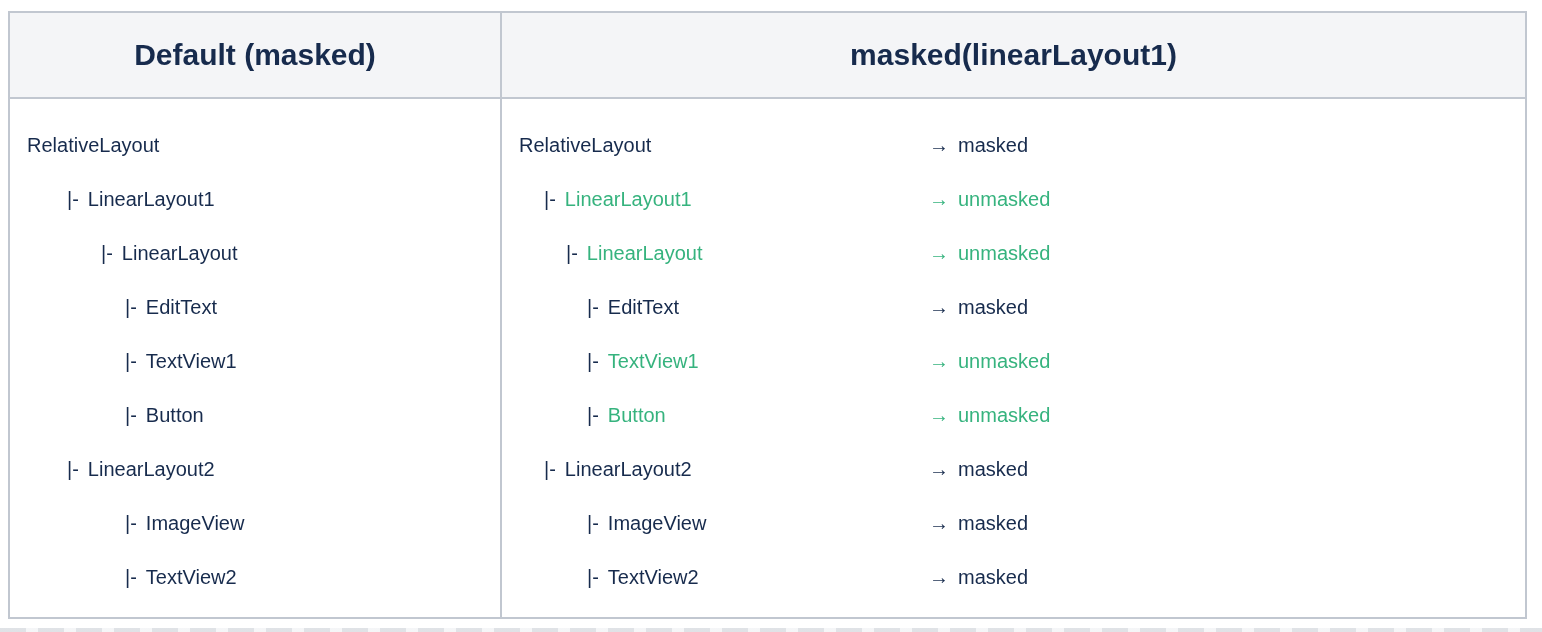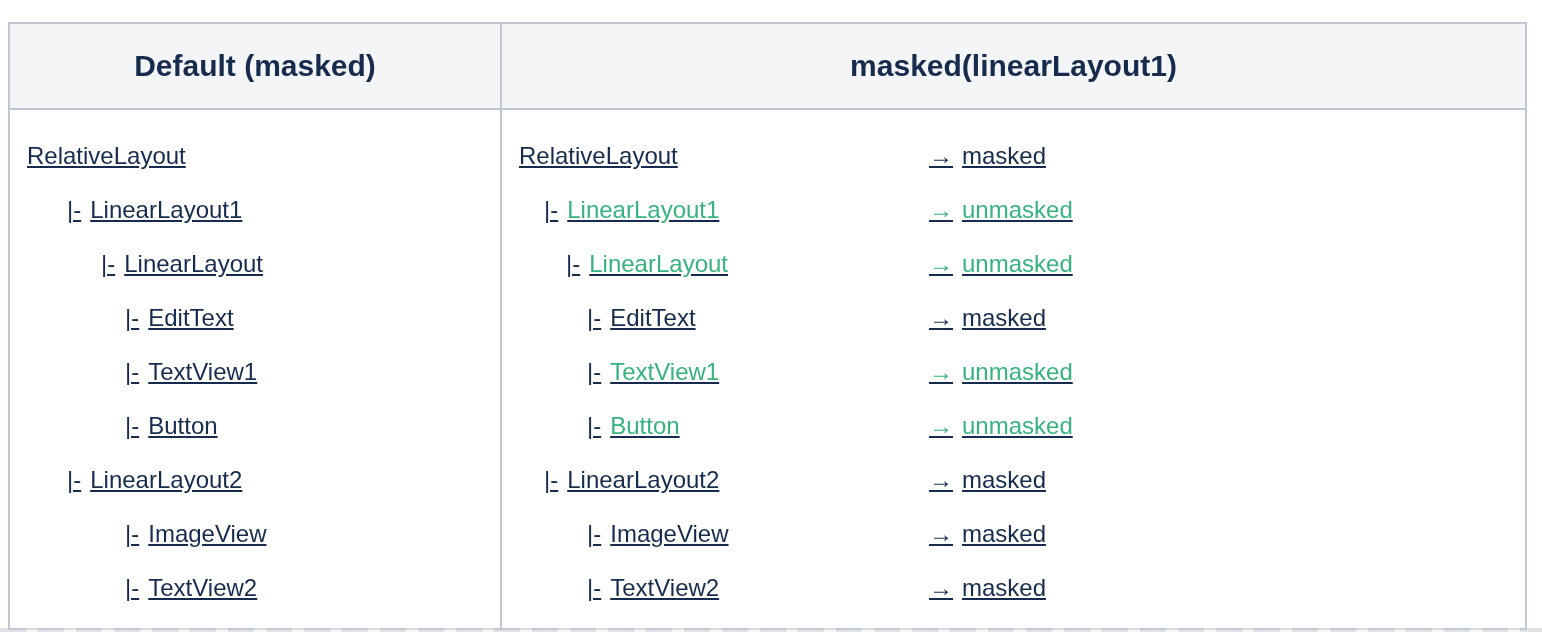--- a/index.html
+++ b/index.html
@@ -14,21 +14,21 @@
   body {
     width: 1542px; height: 632px;
     background: var(--page-bg);
     position: relative;
     overflow: hidden;
     font-family: "Liberation Sans", "DejaVu Sans", sans-serif;
     color: var(--text);
   }
   .cmp-table {
     position: absolute;
-    left: 8px; top: 22px;
+    left: 8px; top: 11px;
     width: 1519px;
     border: 2px solid var(--border);
     background: #fff;
   }
   .header-row { display: flex; }
   .header-cell {
     height: 86px;
     background: var(--header-bg);
     border-bottom: 2px solid var(--border);
     display: flex; align-items: center; justify-content: center;
@@ -37,23 +37,22 @@
   }
   .col-left  { width: 492px; border-right: 2px solid var(--border); }
   .col-right { flex: 1; }
   .body-row { display: flex; }
   .body-cell {
     padding: 19px 0 13px 17px;
   }
   .body-cell.col-left { width: 492px; }
   .tree-row {
     height: 54px; line-height: 54px;
-    font-size: 24px;
+    font-size: 20px;
     white-space: nowrap;
-    text-decoration: underline;
   }
   
   .L0 { padding-left: 0; }
   .L1 { padding-left: 40px; }
   .L2 { padding-left: 74px; }
   .L3 { padding-left: 98px; }
   
   .r-row { display: flex; }
   .name-part { width: 410px; }
   .R0 { padding-left: 0; }

